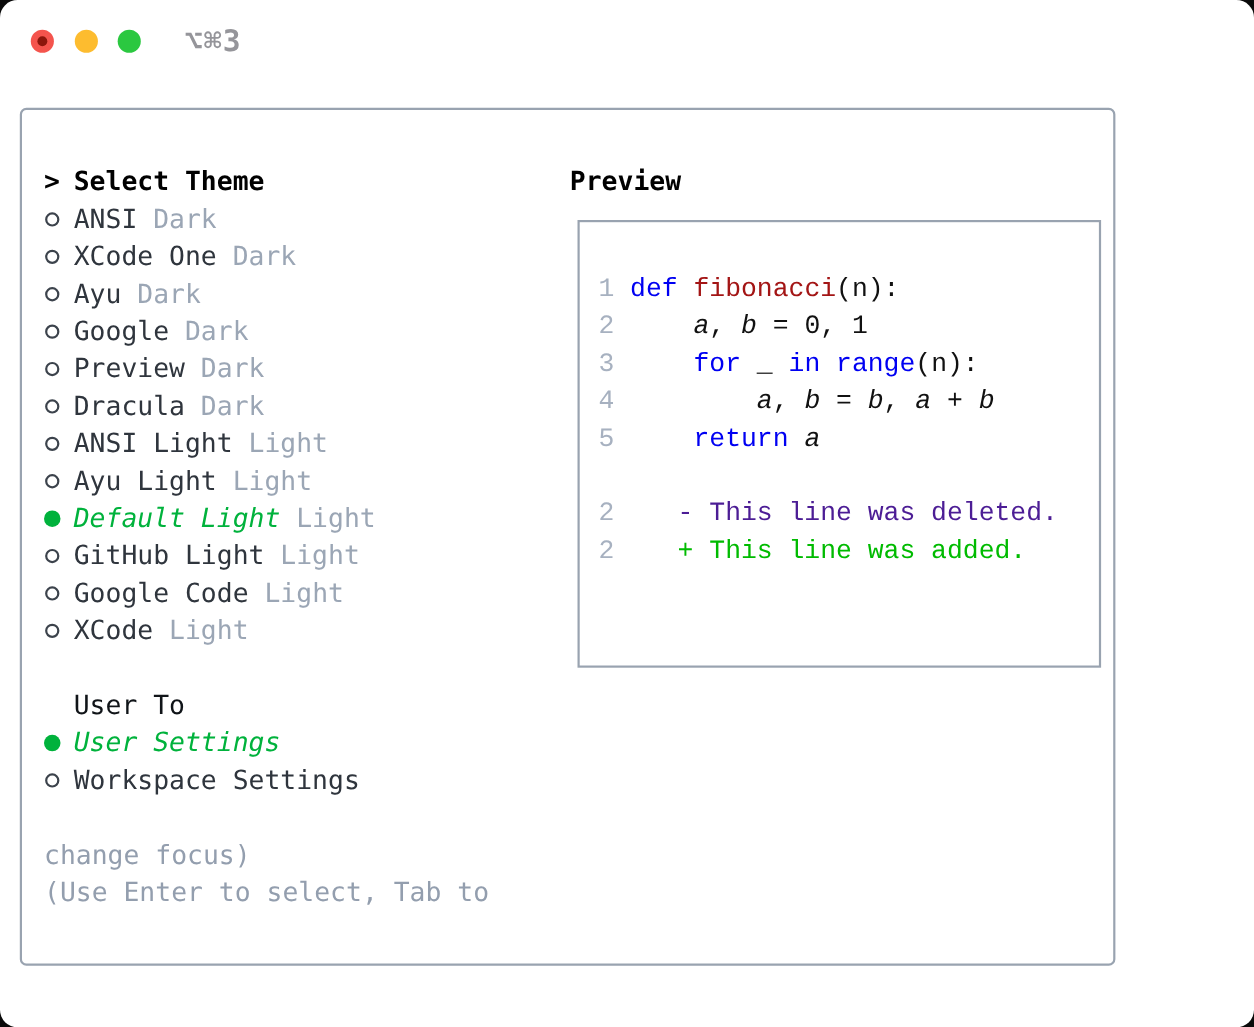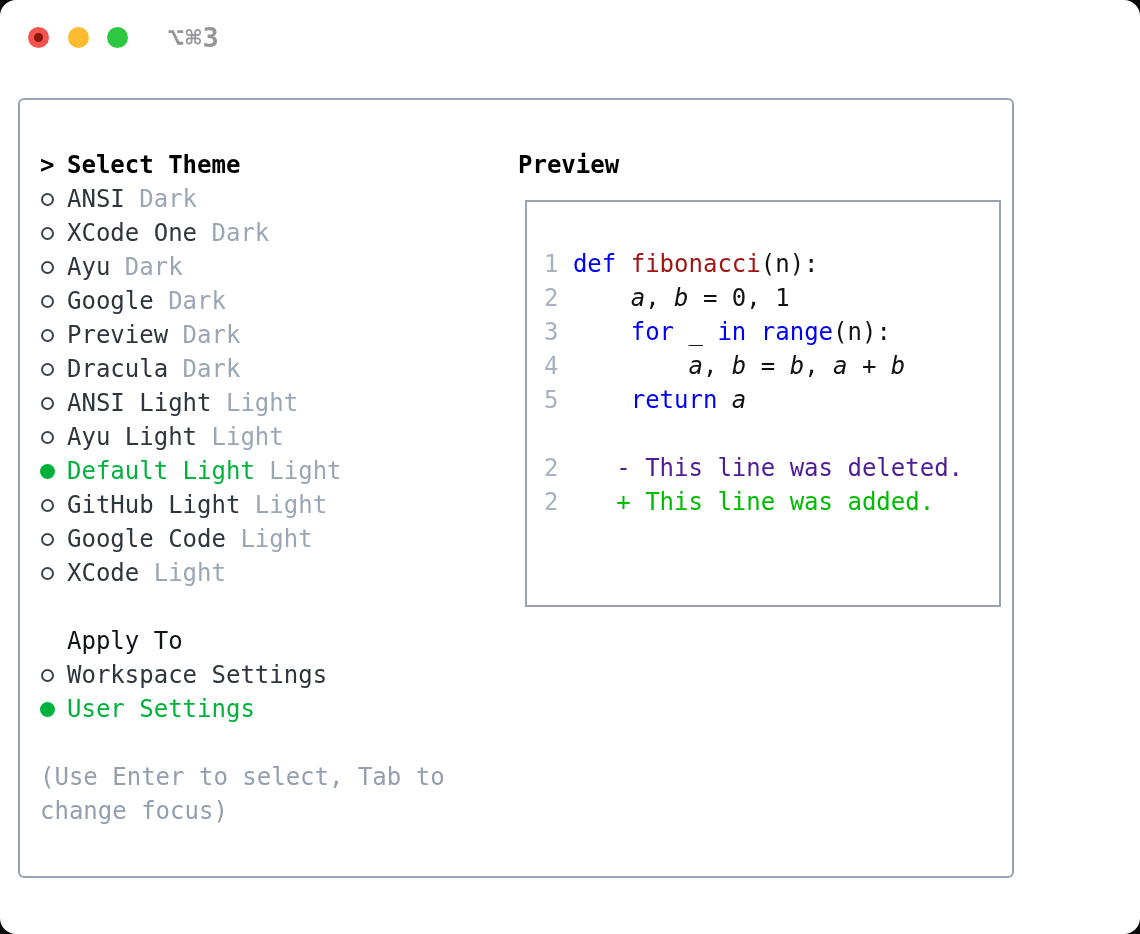--- a/index.html
+++ b/index.html
@@ -87,21 +87,21 @@
     margin: 0 13px 0 1px;
     flex: none;
   }
   .radio.on {
     width: 15px; height: 15px;
     border: none;
     background: var(--green);
     margin: 0 12px 0 0;
   }
   .item-name { color: #2f353d; }
-  .item-name.sel { color: var(--green); }
+  .item-name.sel { color: var(--green); font-style: italic; }
   .item-variant { color: #9ba6b5; }
   .section-label {
     color: #101418;
     padding-left: 27px;
   }
   .hint {
     font-size: 24px;
     line-height: 34px;
     color: #939eae;
     white-space: pre;
@@ -121,20 +121,21 @@
   }
   .preview-box {
     margin-left: 7px;
     margin-top: 18px;
     width: 476px; height: 407px;
     border: 2px solid #99a3b0;
     background: #ffffff;
     box-sizing: border-box;
     padding: 48px 0 0 17px;
     overflow: hidden;
+    font-family: Liberation Mono, monospace;
   }
   .code-line {
     height: 34px;
     font-size: 24px;
     white-space: pre;
     color: #111111;
   }
   .ln { color: #a7b1c0; }
   .tok-keyword  { color: #0000f2; }
   .tok-function { color: #a31515; }
@@ -175,30 +176,30 @@
           <div class="row"><span class="radio"></span><span class="item-name">ANSI Light</span><span class="item-variant"> Light</span></div>
           <div class="row"><span class="radio"></span><span class="item-name">Ayu Light</span><span class="item-variant"> Light</span></div>
           <div class="row"><span class="radio on"></span><span class="item-name sel">Default Light</span><span class="item-variant"> Light</span></div>
           <div class="row"><span class="radio"></span><span class="item-name">GitHub Light</span><span class="item-variant"> Light</span></div>
           <div class="row"><span class="radio"></span><span class="item-name">Google Code</span><span class="item-variant"> Light</span></div>
           <div class="row"><span class="radio"></span><span class="item-name">XCode</span><span class="item-variant"> Light</span></div>
         </div>
 
       <div class="spacer"></div>
 
-      <div class="row section-label">Apply To</div>
+      <div class="row section-label">User To</div>
 
       <div id="apply-list">
+          <div class="row"><span class="radio on"></span><span class="item-name sel">User Settings</span></div>
           <div class="row"><span class="radio"></span><span class="item-name">Workspace Settings</span></div>
-          <div class="row"><span class="radio on"></span><span class="item-name sel">User Settings</span></div>
         </div>
 
       <div class="spacer"></div>
 
-      <div class="hint" id="hint"><div>(Use Enter to select, Tab to</div><div>change focus)</div></div>
+      <div class="hint" id="hint"><div>change focus)</div><div>(Use Enter to select, Tab to</div></div>
     </div>
 
     <div class="preview-col">
       <div class="preview-label">Preview</div>
       <div class="preview-box" id="code-box">
           <div class="code-line"><span class="ln">1 </span><span class="tok-keyword">def</span><span class="tok-plain"> </span><span class="tok-function">fibonacci</span><span class="tok-plain">(n):</span></div>
           <div class="code-line"><span class="ln">2 </span><span class="tok-plain">    </span><span class="tok-variable">a</span><span class="tok-plain">, </span><span class="tok-variable">b</span><span class="tok-plain"> = 0, 1</span></div>
           <div class="code-line"><span class="ln">3 </span><span class="tok-plain">    </span><span class="tok-keyword">for</span><span class="tok-plain"> _ </span><span class="tok-keyword">in</span><span class="tok-plain"> </span><span class="tok-keyword">range</span><span class="tok-plain">(n):</span></div>
           <div class="code-line"><span class="ln">4 </span><span class="tok-plain">        </span><span class="tok-variable">a</span><span class="tok-plain">, </span><span class="tok-variable">b</span><span class="tok-plain"> = </span><span class="tok-variable">b</span><span class="tok-plain">, </span><span class="tok-variable">a</span><span class="tok-plain"> + </span><span class="tok-variable">b</span></div>
           <div class="code-line"><span class="ln">5 </span><span class="tok-plain">    </span><span class="tok-keyword">return</span><span class="tok-plain"> </span><span class="tok-variable">a</span></div>

